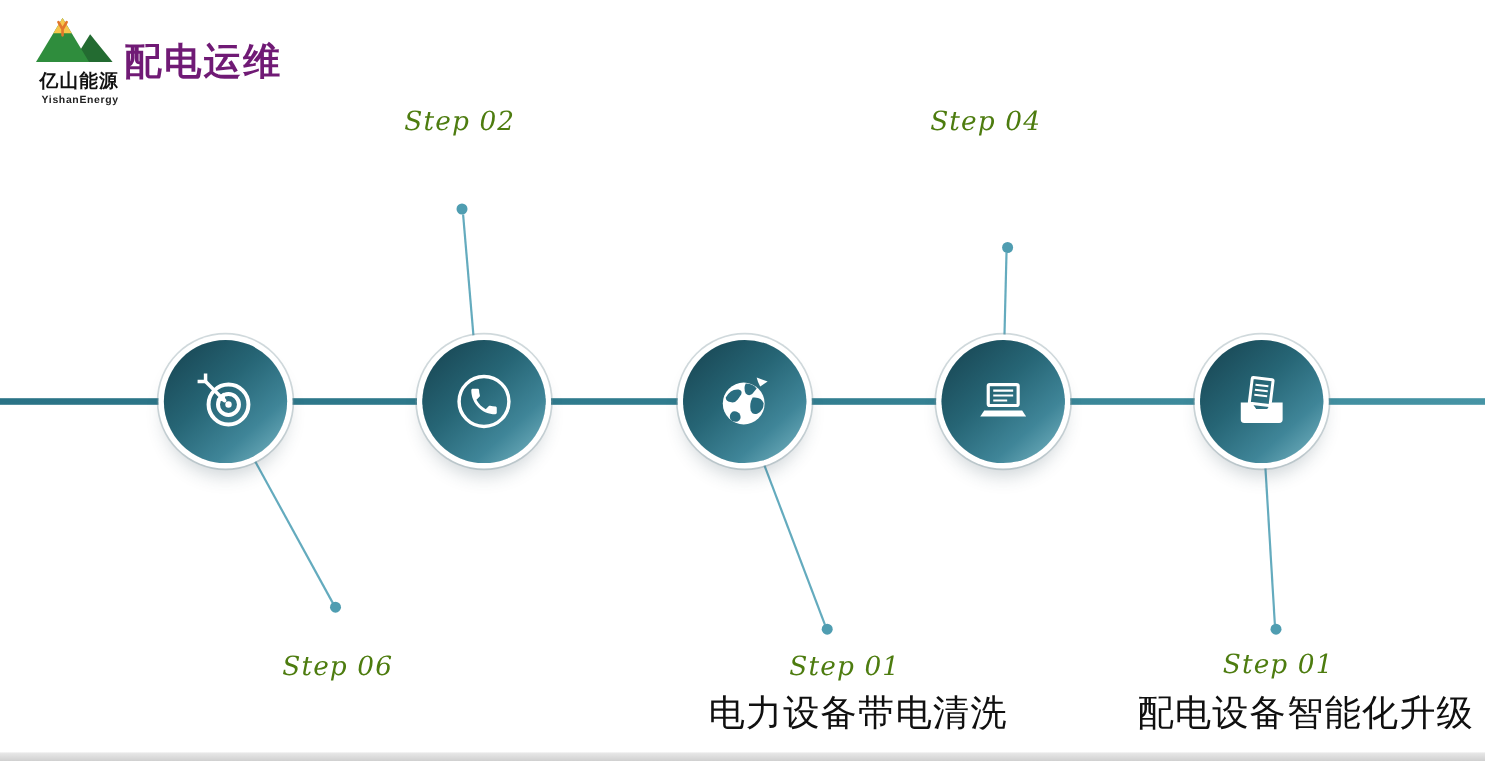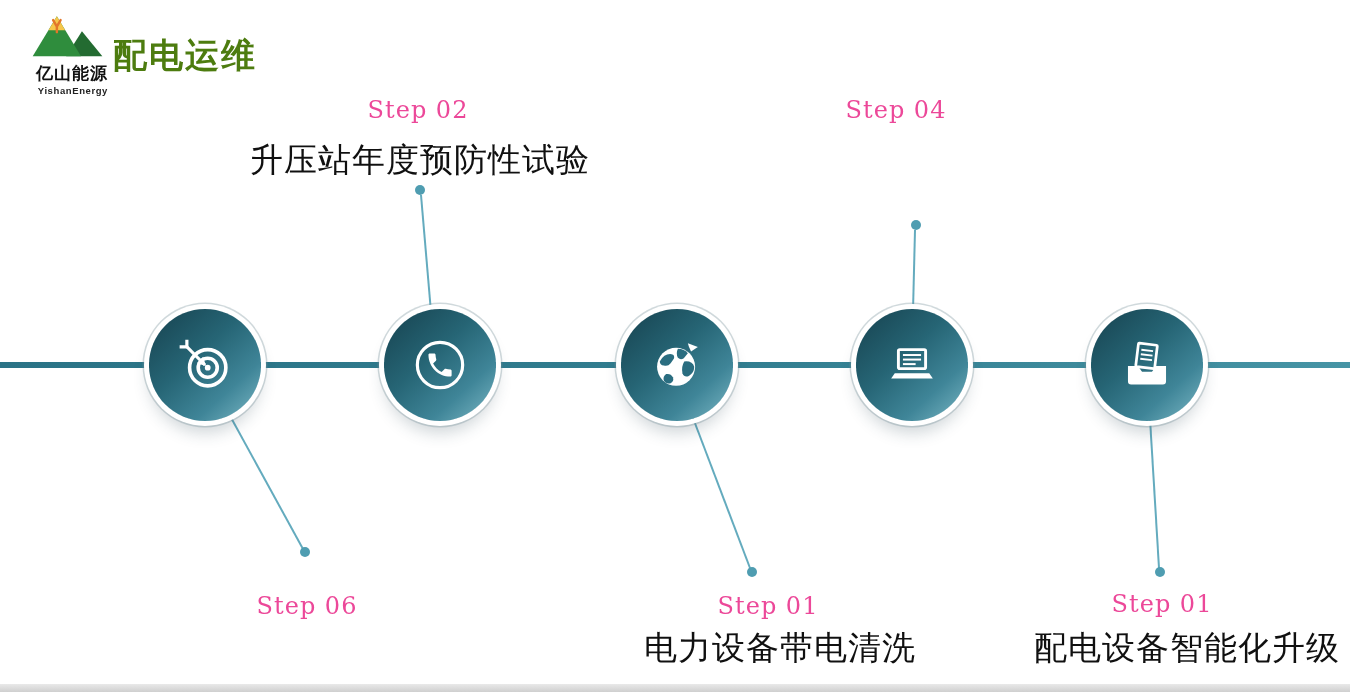--- a/index.html
+++ b/index.html
@@ -37,21 +37,21 @@
   }
 
   
   .page-title {
     position: absolute;
     left: 113px; top: 33px;
     margin: 0;
     font-size: 34px;
     font-weight: 700;
     letter-spacing: 2px;
-    color: #4d7c0f;
+    color: #701a75;
     font-family: Liberation Mono, monospace;
   }
 
   
   .hline {
     position: absolute;
     left: 0; right: 0; top: 362px;
     height: 6px;
     background: linear-gradient(90deg, #2a7386 0%, #327e90 55%, #4694a5 100%);
     z-index: 1;
@@ -83,24 +83,25 @@
     z-index: 2;
   }
   .node svg { display: block; }
 
   
   .step-label {
     position: absolute;
     transform: translateX(-50%);
     font-family: "DejaVu Serif", "Liberation Serif", serif;
     font-size: 24px;
-    color: #ec4899;
+    color: #4d7c0f;
     letter-spacing: 1px;
     white-space: nowrap;
     z-index: 3;
+    font-style: italic;
   }
   .step-title {
     position: absolute;
     transform: translateX(-50%);
     font-family: "DejaVu Serif", "Liberation Serif", serif;
     font-size: 33px;
     color: #101010;
     letter-spacing: 1px;
     white-space: nowrap;
     z-index: 3;
@@ -206,19 +207,18 @@
 
   <div class="step-label" style="left:307px; top:592px">Step 06</div>
 
   <div class="step-label" style="left:768px; top:592px">Step 01</div>
   <div class="step-title" style="left:780px; top:626px">电力设备带电清洗</div>
 
   <div class="step-label" style="left:1162px; top:590px">Step 01</div>
   <div class="step-title" style="left:1187px; top:626px">配电设备智能化升级</div>
 
   <div class="step-label" style="left:418px; top:96px">Step 02</div>
-  <div class="step-title" style="left:420px; top:138px">升压站年度预防性试验</div>
 
   <div class="step-label" style="left:896px; top:96px">Step 04</div>
 
   <div class="bottom-edge"></div>
 
 </div>
 
 </body></html>

